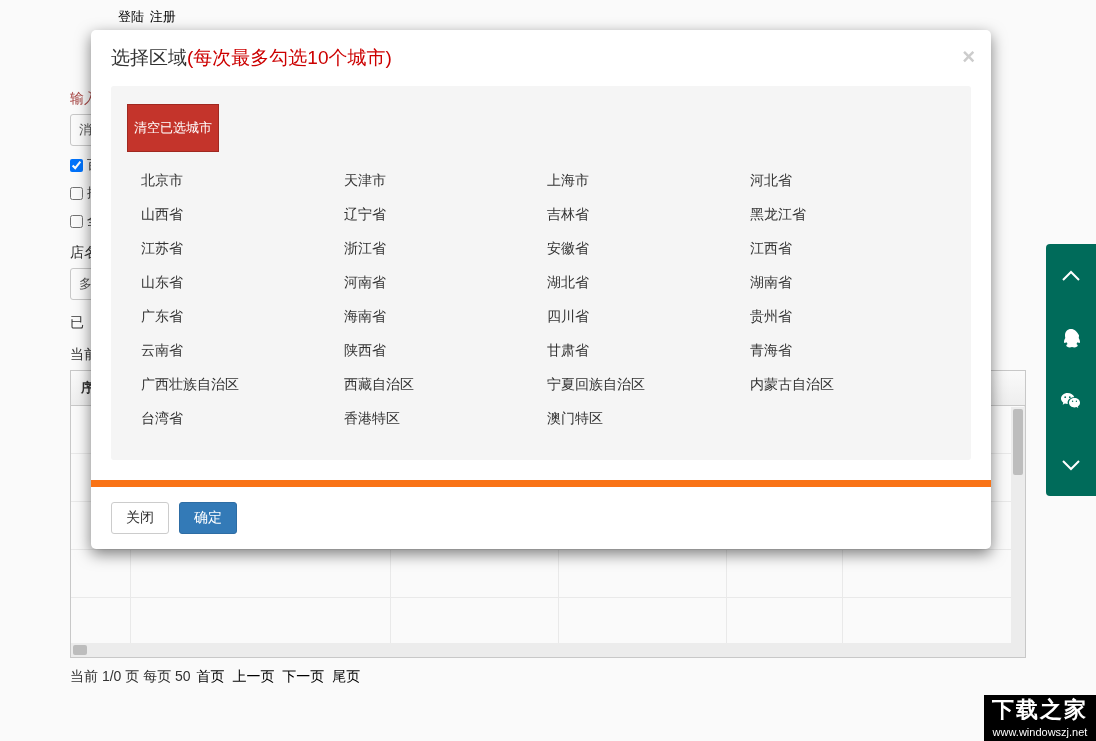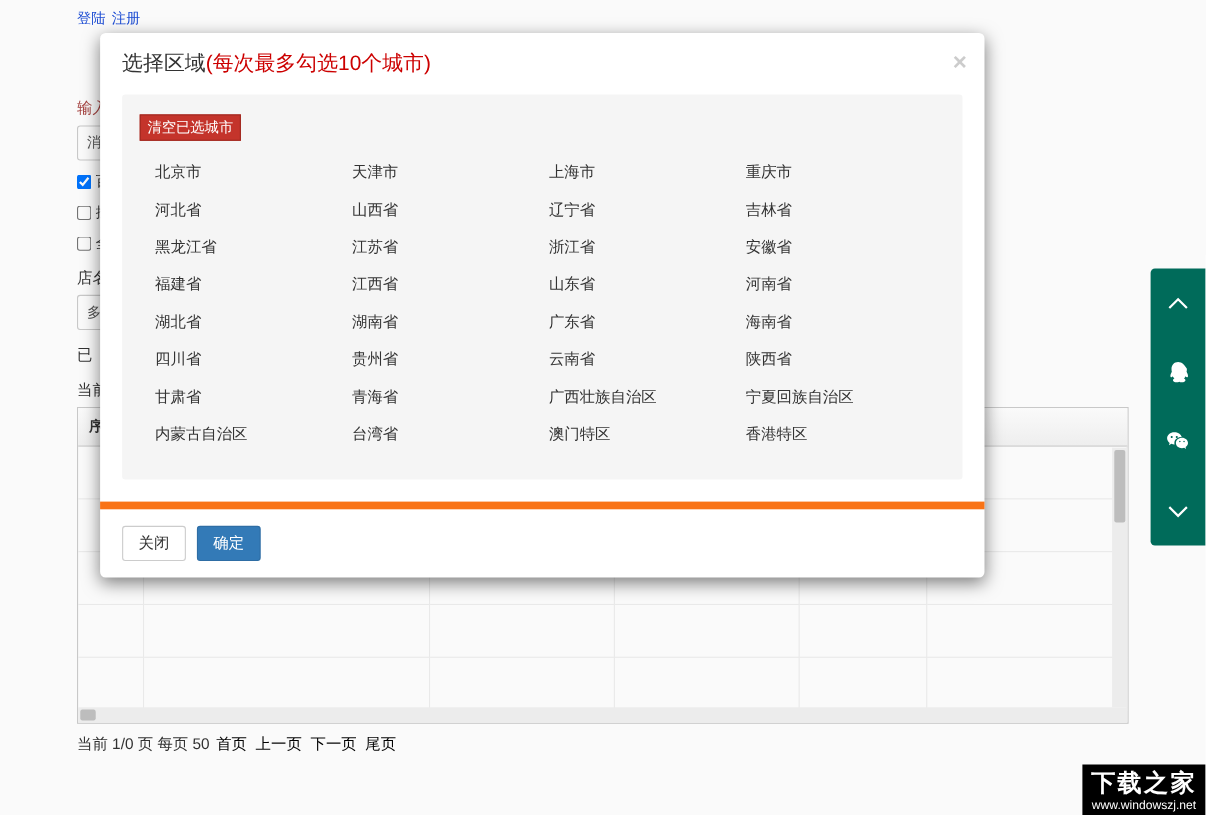--- a/index.html
+++ b/index.html
@@ -11,21 +11,21 @@
       width: 1096px;
       height: 741px;
       overflow: hidden;
       position: relative;
     }
     
     
     .page-bg {
       padding: 8px 70px;
     }
-    .auth-links { color: #1d4ed8; font-size: 13px; }
+    .auth-links { color: #000000; font-size: 13px; margin-left: 48px; }
     .auth-links span { cursor: pointer; margin-right: 2px; }
     .page-title { text-align: center; color: #337ab7; font-size: 28px; margin-top: 8px; }
     .form-label { color: #a94442; margin-top: 18px; display: block; }
     .input-like { border: 1px solid #ccc; border-radius: 3px; padding: 6px 8px; margin-top: 6px; display: inline-block; min-width: 40px; font-size: 13px; color: #555; }
     .checkbox-row { margin-top: 10px; font-size: 13px; }
     .checkbox-row input { margin-right: 4px; vertical-align: middle; }
     .plain-label { margin-top: 14px; display: block; color: #333; }
     .table-area { margin-top: 6px; border: 1px solid #ccc; position: relative; height: 288px; overflow: hidden; }
     .table-header { background: linear-gradient(#fff,#f3f3f3); border-bottom: 1px solid #ccc; padding: 8px 10px; font-size: 13px; font-weight: bold; }
     .table-grid-row { display: flex; height: 48px; }
@@ -41,21 +41,21 @@
 
     
     .backdrop {
       position: absolute; inset: 0;
       background: rgba(0,0,0,0.02);
     }
     .modal {
       position: absolute;
       top: 30px;
       left: 91px;
-      width: 804px;
+      width: 900px;
       background: #fff;
       border-radius: 5px;
       box-shadow: 0 5px 15px rgba(0,0,0,0.5);
     }
     .modal-header {
       padding: 15px 20px;
       position: relative;
     }
     .modal-title { font-size: 19px; color: #333; font-weight: normal; }
     .modal-title .warn { color: #cc0000; }
@@ -69,21 +69,21 @@
     }
     .region-box {
       background: #f5f5f5;
       border-radius: 3px;
       padding: 18px 30px 24px 30px;
     }
     .clear-btn {
       display: inline-block;
       background: #c4342b;
       color: #fff;
-      padding: 2px 6px;
+      padding: 14px 6px;
       font-size: 13px;
       border: 1px solid #a02820;
       cursor: pointer;
       margin-left: -14px;
       margin-bottom: 12px;
     }
     .region-grid {
       display: grid;
       grid-template-columns: repeat(4, 1fr);
       column-gap: 12px;
@@ -133,21 +133,21 @@
     .watermark {
       position: absolute;
       right: 0; bottom: 0;
       background: #000;
       color: #fff;
       font-size: 13px;
       padding: 4px 8px 2px 8px;
       line-height: 1.2;
       text-align: center;
     }
-    .watermark .big { font-size: 22px; font-weight: bold; font-family: Liberation Serif, serif; letter-spacing: 2px; }
+    .watermark .big { font-size: 22px; font-weight: bold; font-family: Liberation Mono, monospace; letter-spacing: 2px; }
     .watermark .small { font-size: 11px; }
   </style>
 </head>
 <body>
 
 <div class="page-bg">
   <div class="auth-links">
     <span>登陆</span>
     <span>注册</span>
   </div>
@@ -237,49 +237,48 @@
     </span>
     <span class="modal-close">×</span>
   </div>
   <div class="modal-body">
     <div class="region-box">
       <span class="clear-btn">清空已选城市</span>
       <div class="region-grid" id="region-grid">
           <div class="region-item">北京市</div>
           <div class="region-item">天津市</div>
           <div class="region-item">上海市</div>
-          <div class="region-item">重庆市</div>
           <div class="region-item">河北省</div>
           <div class="region-item">山西省</div>
           <div class="region-item">辽宁省</div>
           <div class="region-item">吉林省</div>
           <div class="region-item">黑龙江省</div>
           <div class="region-item">江苏省</div>
           <div class="region-item">浙江省</div>
           <div class="region-item">安徽省</div>
-          <div class="region-item">福建省</div>
           <div class="region-item">江西省</div>
           <div class="region-item">山东省</div>
           <div class="region-item">河南省</div>
           <div class="region-item">湖北省</div>
           <div class="region-item">湖南省</div>
           <div class="region-item">广东省</div>
           <div class="region-item">海南省</div>
           <div class="region-item">四川省</div>
           <div class="region-item">贵州省</div>
           <div class="region-item">云南省</div>
           <div class="region-item">陕西省</div>
           <div class="region-item">甘肃省</div>
           <div class="region-item">青海省</div>
           <div class="region-item">广西壮族自治区</div>
+          <div class="region-item">西藏自治区</div>
           <div class="region-item">宁夏回族自治区</div>
           <div class="region-item">内蒙古自治区</div>
           <div class="region-item">台湾省</div>
+          <div class="region-item">香港特区</div>
           <div class="region-item">澳门特区</div>
-          <div class="region-item">香港特区</div>
         </div>
     </div>
   </div>
   <div class="modal-footer">
     <span class="btn btn-default">关闭</span>
     <span class="btn btn-primary">确定</span>
   </div>
 </div>
 
 <div class="side-toolbar">

